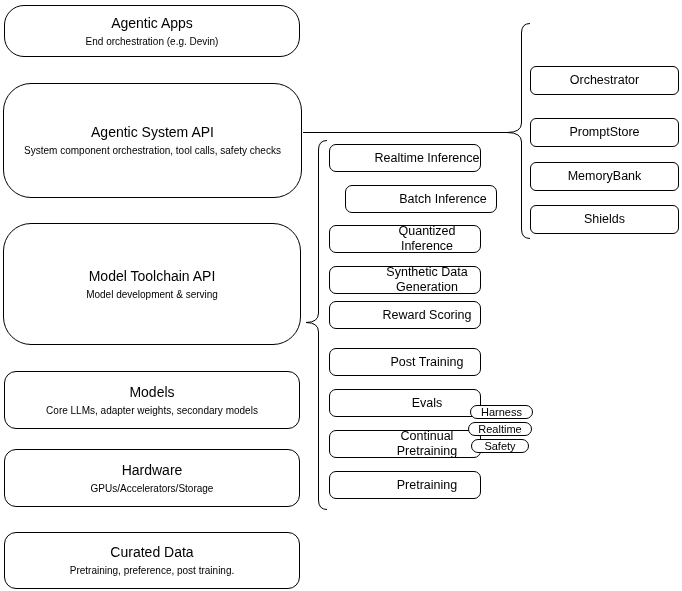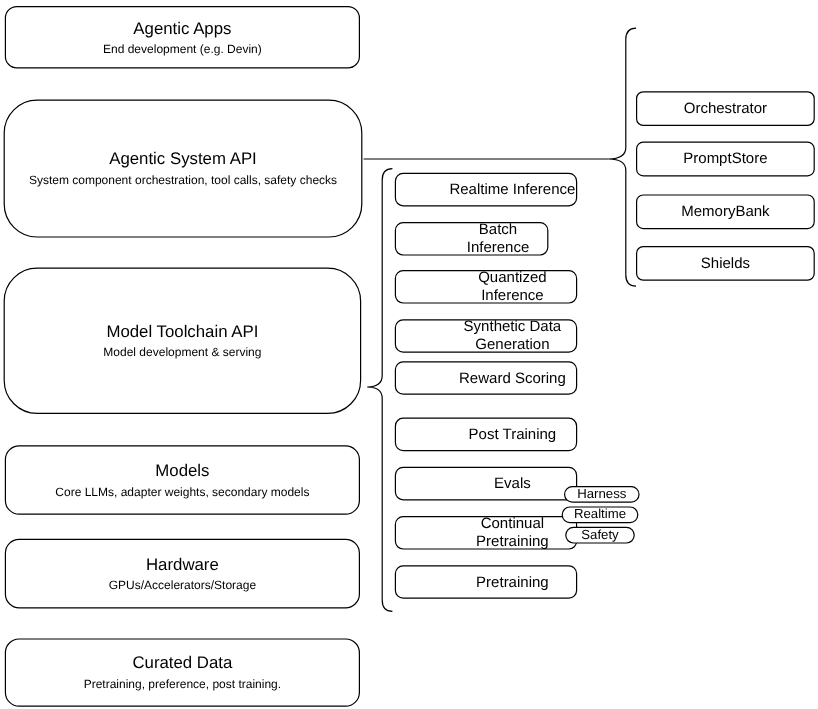--- a/index.html
+++ b/index.html
@@ -27,23 +27,23 @@
 <body>
 
 <div class="stage">
 
   <svg class="connectors" width="682" height="591" viewBox="0 0 682 591">
     <path d="M303 132.5 L507 132.5" stroke="#000000" stroke-width="1" fill="none"></path>
     <path d="M530 23.5 Q521.5 23.5 521.5 33 L521.5 123 Q521.5 132.5 507 132.5 Q521.5 132.5 521.5 142 L521.5 229 Q521.5 238.5 530 238.5" stroke="#000000" stroke-width="1" fill="none"></path>
     <path d="M327 140.5 Q318.5 140.5 318.5 150 L318.5 313 Q318.5 322.5 306 322.5 Q318.5 322.5 318.5 332 L318.5 500 Q318.5 509.5 327 509.5" stroke="#000000" stroke-width="1" fill="none"></path>
   </svg>
 
-  <div class="node" style="left:4px;top:5px;width:296px;height:52px;border-radius:10px">
+  <div class="node" style="left:4px;top:5px;width:296px;height:52px;border-radius:20px">
     <div class="node-title">Agentic Apps</div>
-    <div class="node-sub">End development (e.g. Devin)</div>
+    <div class="node-sub">End orchestration (e.g. Devin)</div>
   </div>
 
   <div class="node" style="left:3px;top:83px;width:299px;height:115px;border-radius:28px">
     <div class="node-title">Agentic System API</div>
     <div class="node-sub">System component orchestration, tool calls, safety checks</div>
   </div>
 
   <div class="node" style="left:3px;top:223px;width:298px;height:122px;border-radius:28px">
     <div class="node-title">Model Toolchain API</div>
     <div class="node-sub">Model development &amp; serving</div>
@@ -60,21 +60,21 @@
   </div>
 
   <div class="node" style="left:4px;top:532px;width:296px;height:57px;border-radius:12px">
     <div class="node-title">Curated Data</div>
     <div class="node-sub">Pretraining, preference, post training.</div>
   </div>
 
   <div class="node mid" style="left:329px;top:144px;width:152px;height:28px">
     <span>Realtime Inference</span>
   </div>
-  <div class="node mid" style="left:329px;top:185px;width:128px;height:28px">
+  <div class="node mid" style="left:345px;top:185px;width:152px;height:28px">
     <span>Batch Inference</span>
   </div>
   <div class="node mid" style="left:329px;top:225px;width:152px;height:28px">
     <span>Quantized Inference</span>
   </div>
   <div class="node mid" style="left:329px;top:266px;width:152px;height:28px">
     <span>Synthetic Data Generation</span>
   </div>
   <div class="node mid" style="left:329px;top:301px;width:152px;height:28px">
     <span>Reward Scoring</span>
@@ -95,21 +95,21 @@
   <div class="pill" style="left:470px;top:377px;width:63px;height:14px">
     <span>Harness</span>
   </div>
   <div class="pill" style="left:468px;top:394px;width:64px;height:14px">
     <span>Realtime</span>
   </div>
   <div class="pill" style="left:471px;top:411px;width:58px;height:14px">
     <span>Safety</span>
   </div>
 
-  <div class="node rightbox" style="left:530px;top:76px;width:149px;height:29px">
+  <div class="node rightbox" style="left:530px;top:66px;width:149px;height:29px">
     <span>Orchestrator</span>
   </div>
   <div class="node rightbox" style="left:530px;top:118px;width:149px;height:29px">
     <span>PromptStore</span>
   </div>
   <div class="node rightbox" style="left:530px;top:162px;width:149px;height:29px">
     <span>MemoryBank</span>
   </div>
   <div class="node rightbox" style="left:530px;top:205px;width:149px;height:29px">
     <span>Shields</span>

